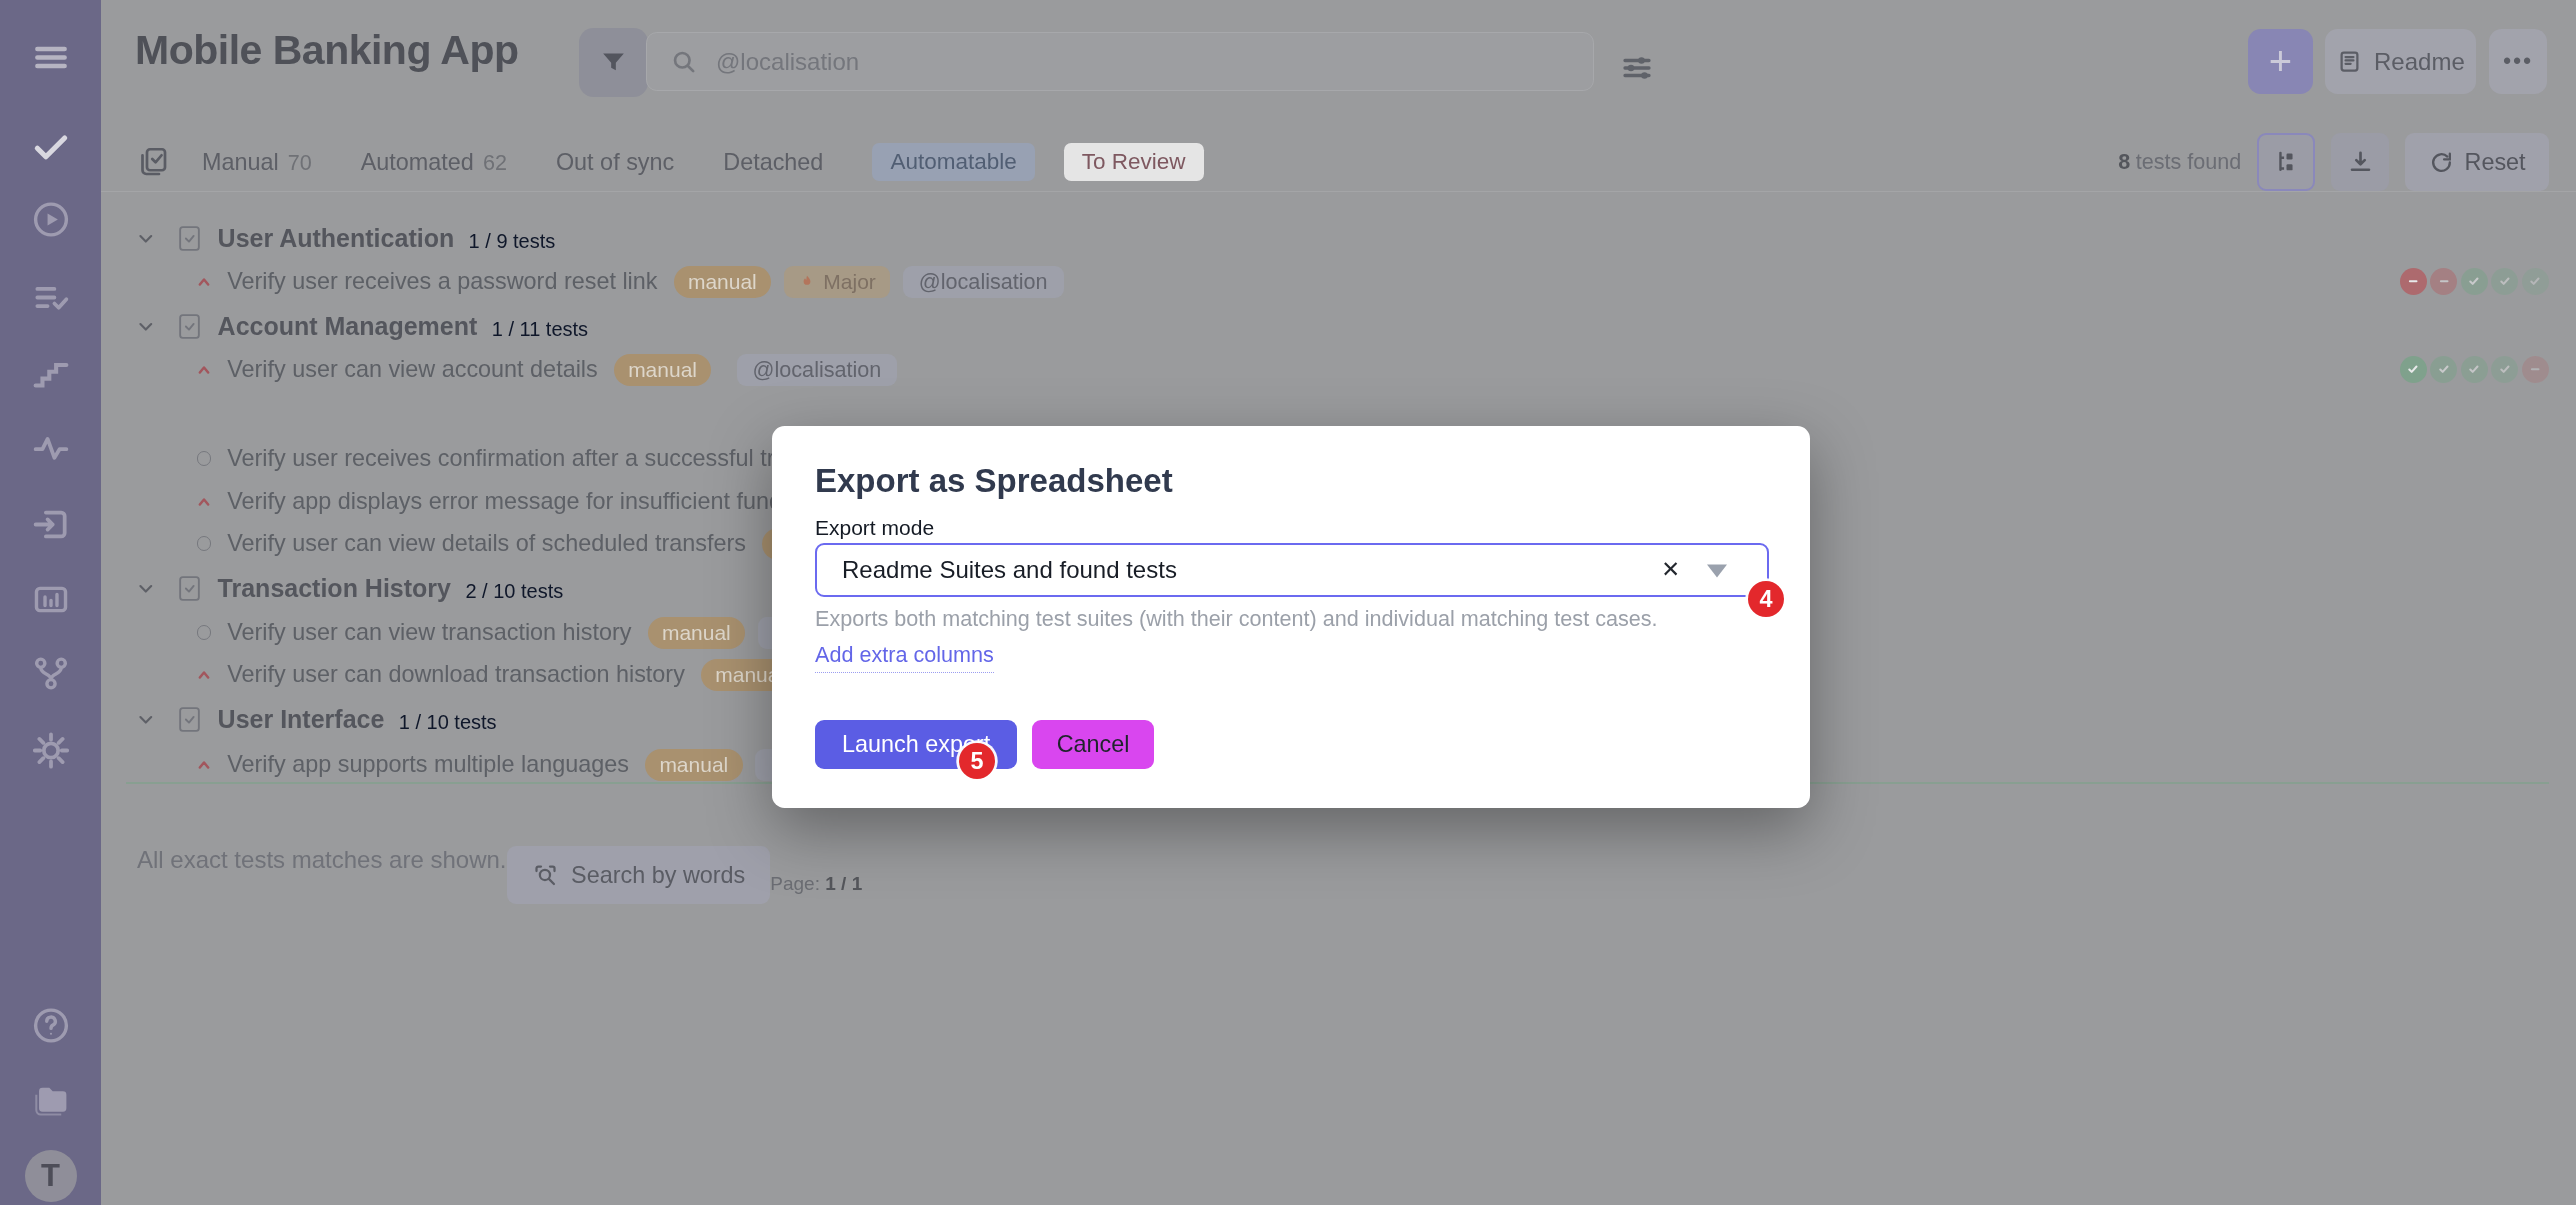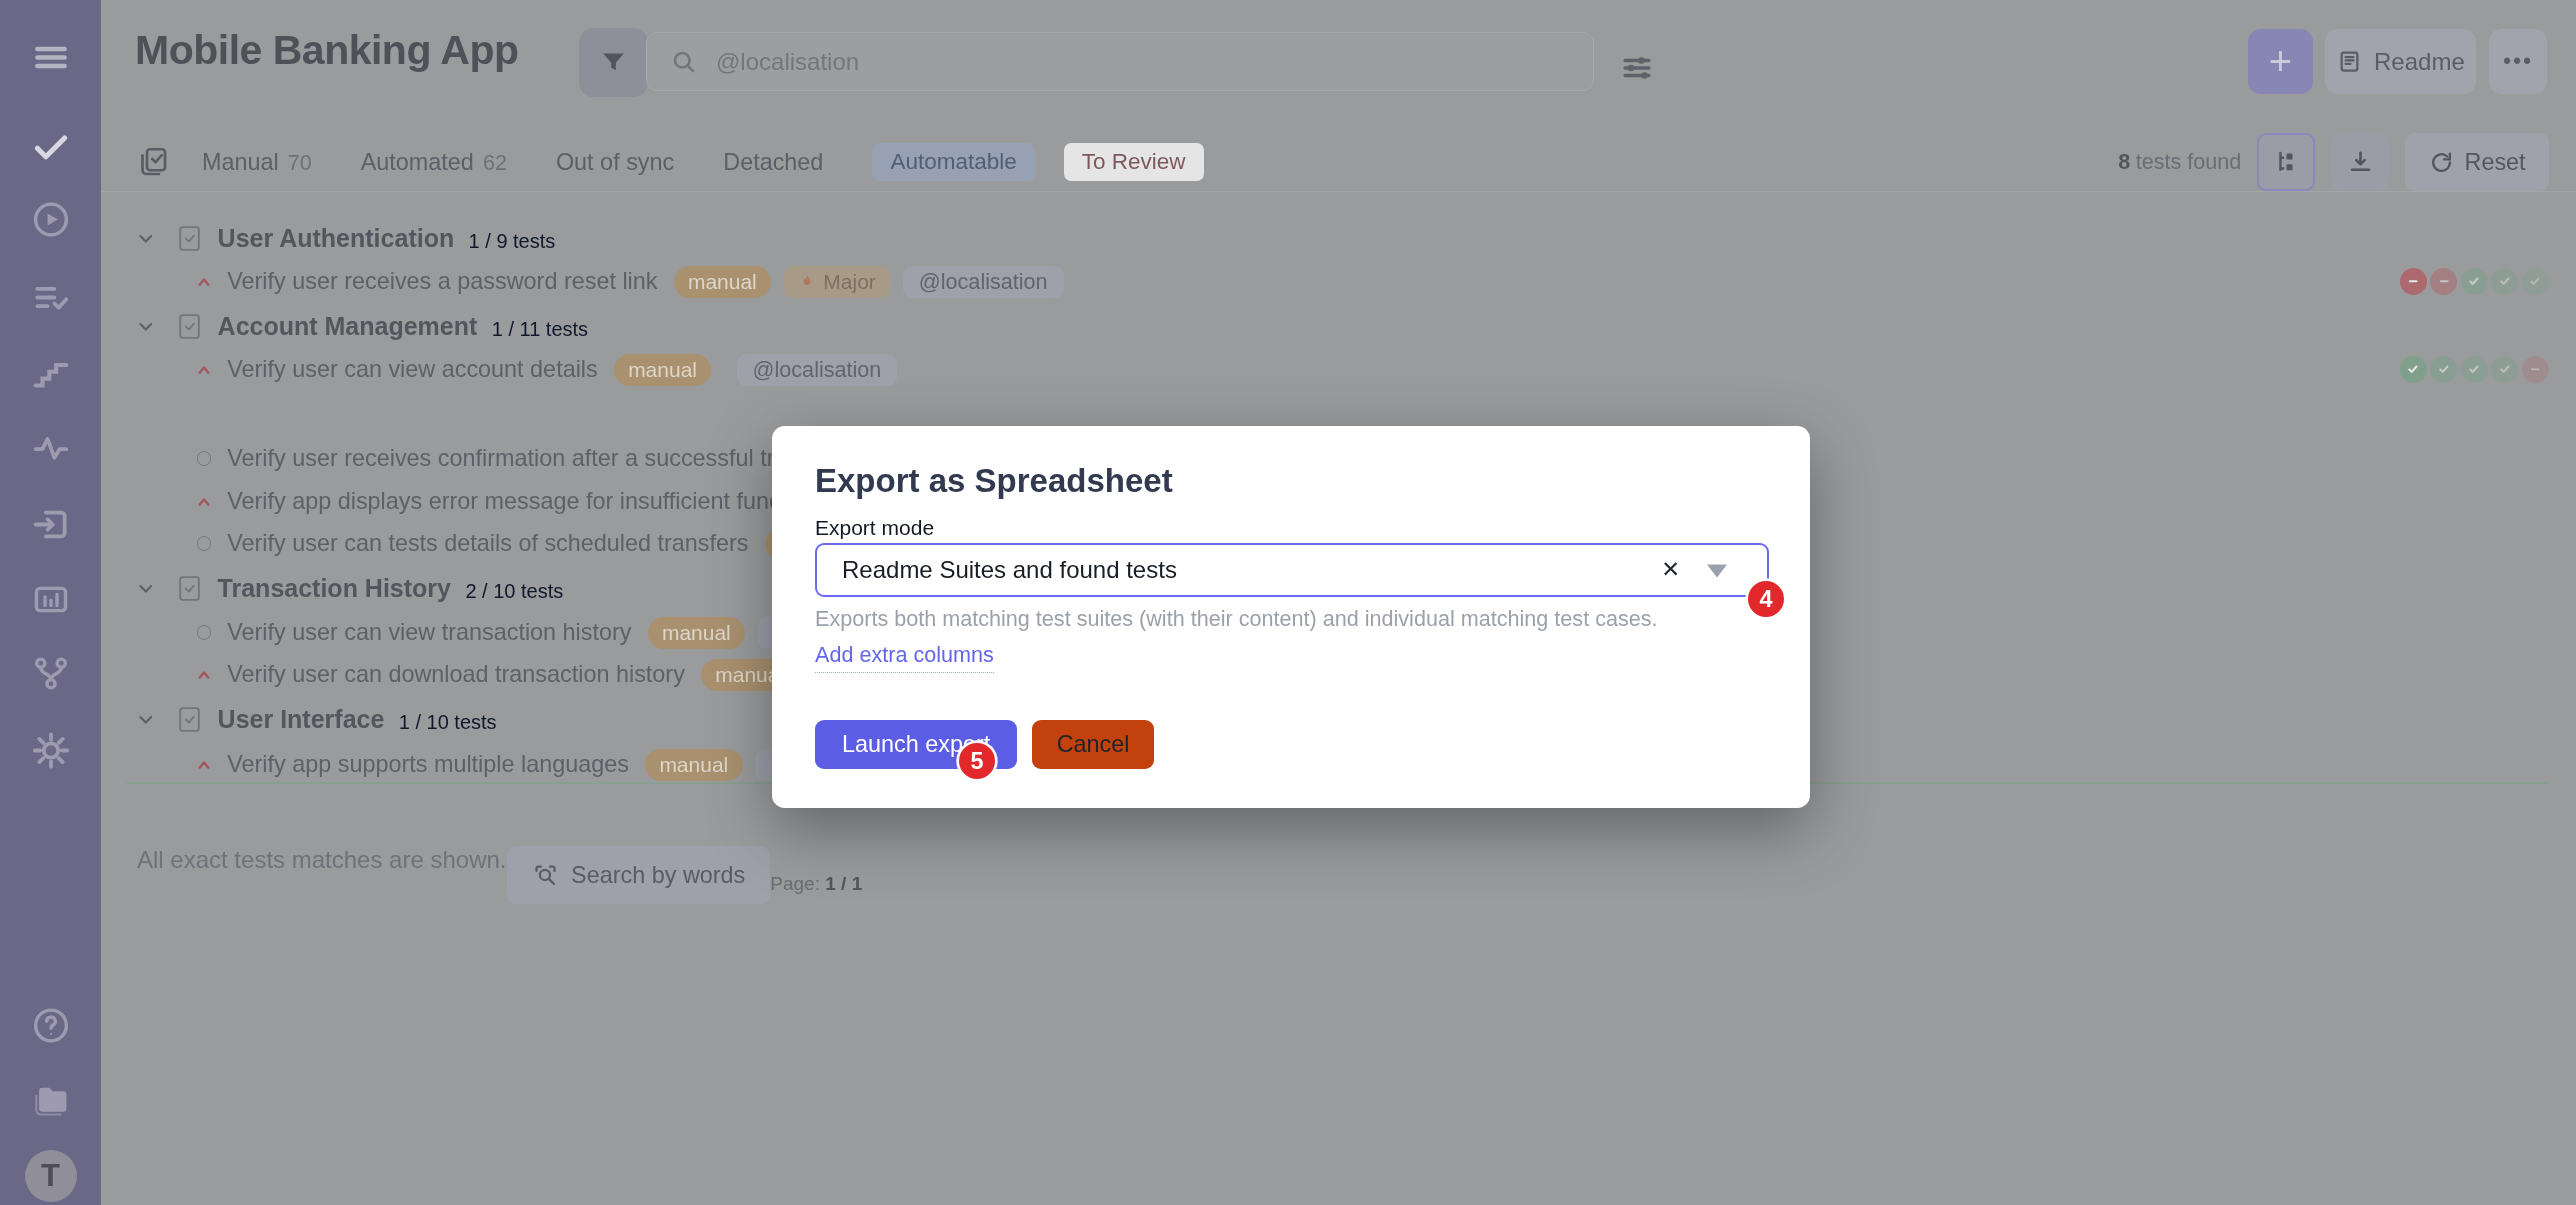--- a/index.html
+++ b/index.html
@@ -87,21 +87,21 @@
   .m-select .val{font-size:24px;color:#181d26;}
   .m-clear{position:absolute;right:87px;top:50%;transform:translateY(-50%);font-size:22.5px;color:#23272e;line-height:1;}
   .m-caret{position:absolute;right:40px;top:50%;transform:translateY(-42%);width:0;height:0;border-left:10px solid transparent;border-right:10px solid transparent;border-top:13.5px solid #9aa1ad;}
   .step-badge{position:absolute;width:36px;height:36px;border-radius:50%;background:#e3282c;color:#fff;font-size:23.4px;font-weight:700;display:flex;align-items:center;justify-content:center;box-shadow:0 0 0 2.7px rgba(255,255,255,.95);z-index:60;}
   .step-badge.b4{left:976px;top:155px;}
   .step-badge.b5{left:187px;top:317px;}
   .m-helper{position:absolute;left:43px;top:180px;font-size:21.6px;color:#9ba0a9;white-space:nowrap;}
   .m-link{position:absolute;left:43px;top:216px;font-size:21.6px;color:#6366e8;border-bottom:1.8px dotted #9b9df0;padding-bottom:3.6px;cursor:pointer;}
   .m-btnrow{position:absolute;left:43px;top:294px;display:flex;gap:14.4px;}
   .m-launch{height:49px;padding:0 27px;border-radius:9px;background:#5b5de4;color:#fff;font-size:23.4px;display:flex;align-items:center;border:none;}
-  .m-cancel{height:49px;padding:0 25px;border-radius:9px;background:#c2410c;color:#1f242b;font-size:23.4px;display:flex;align-items:center;border:none;}
+  .m-cancel{height:49px;padding:0 25px;border-radius:9px;background:#d946ef;color:#1f242b;font-size:23.4px;display:flex;align-items:center;border:none;}
 </style>
 </head>
 <body>
 
 <div class="stage">
 
   <div class="sidebar">
     <div class="sb-ic menu" style="top:34px">
       <svg viewBox="0 0 24 24" fill="none" stroke="currentColor" stroke-width="2.6" stroke-linecap="round">
           <path d="M4 7h16M4 12h16M4 17h16"></path>
@@ -397,21 +397,21 @@
           <path d="M7 15l5-6 5 6"></path>
         </svg>
       </span>
     <span class="t-title">Verify app displays error message for insufficient funds</span>
   </div>
 
   <div class="row test" style="top:522px">
     <span class="marker">
         <span class="circ"></span>
       </span>
-    <span class="t-title">Verify user can tests details of scheduled transfers</span>
+    <span class="t-title">Verify user can view details of scheduled transfers</span>
     <span class="badges">
       <span class="bdg manual">manual</span>
     </span>
   </div>
 
   <div class="row" style="top:567px">
     <svg class="chev" viewBox="0 0 24 24" fill="none" stroke="currentColor" stroke-width="2.4" stroke-linecap="round" stroke-linejoin="round">
         <path d="M6 9l6 6 6-6"></path>
       </svg>
     <svg class="docic" viewBox="0 0 24 26" fill="none" stroke="currentColor" stroke-width="1.8">

